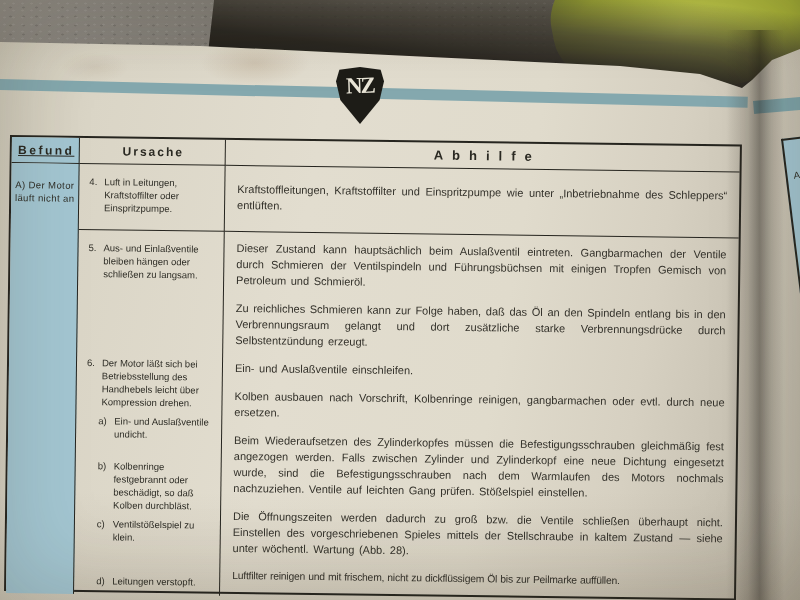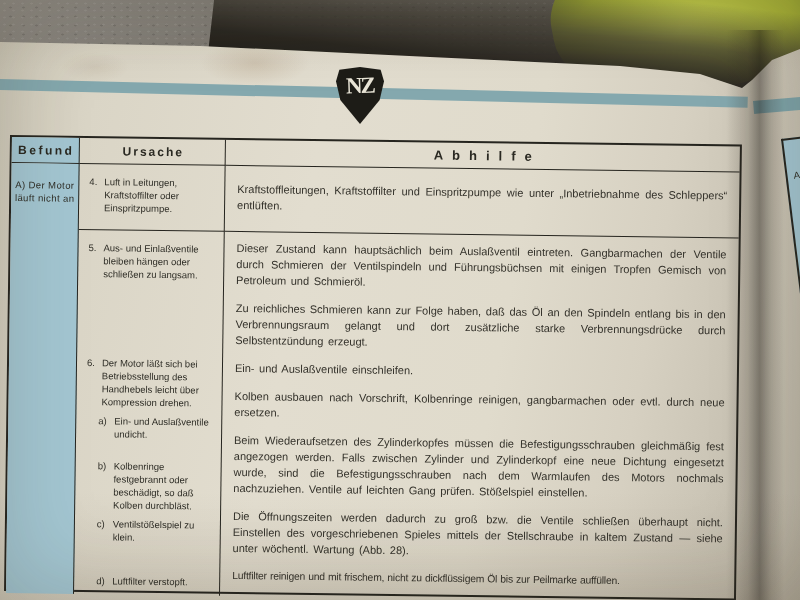--- a/index.html
+++ b/index.html
@@ -50,21 +50,21 @@
     border:2px solid #26251f;transform:rotate(0.75deg);transform-origin:0 0;
     display:grid;grid-template-columns:68px 146px auto;grid-template-rows:26px 66px auto;
     color:#34322a;}
   .cell{position:relative;}
   .bdr{border-right:1.5px solid #26251f;}
   .bdb{border-bottom:1.5px solid #26251f;}
   .blue{background:#a3c6d2;}
 
   .hdr{display:flex;align-items:center;justify-content:center;
     font-weight:bold;font-size:12px;color:#2a2922;}
-  .hdr-befund{letter-spacing:2.5px;padding-left:2px;}
+  .hdr-befund{letter-spacing:2.5px;padding-left:2px;text-decoration:underline;}
   .hdr-ursache{letter-spacing:2px;padding-left:2px;}
   .hdr-abhilfe{letter-spacing:9px;padding-left:9px;font-size:13px;}
 
   .befund-cell{grid-row:2/4;font-size:9.5px;line-height:13px;text-align:center;
     padding-top:15px;letter-spacing:.4px;color:#2e2d26;}
 
   .ucell{font-size:9.5px;line-height:13px;color:#2e2d26;padding:11px 8px 0 10px;}
   .uitem{display:flex;}
   .unum{flex:0 0 15px;}
   .usub{display:flex;padding-left:12px;}
@@ -150,21 +150,21 @@
         <div class="usub sb">
           <span class="unum">b)</span>
           <span>Kolbenringe festgebrannt oder beschädigt, so daß Kolben durchbläst.</span>
         </div>
         <div class="usub sc">
           <span class="unum">c)</span>
           <span>Ventilstößelspiel zu klein.</span>
         </div>
         <div class="usub sd">
           <span class="unum">d)</span>
-          <span>Luftfilter verstopft.</span>
+          <span>Leitungen verstopft.</span>
         </div>
       </div>
 
       <div class="cell acell">
         <p>Dieser Zustand kann hauptsächlich beim Auslaßventil eintreten. Gangbarmachen der Ventile durch Schmieren der Ventilspindeln und Führungsbüchsen mit einigen Tropfen Gemisch von Petroleum und Schmieröl.</p>
         <p>Zu reichliches Schmieren kann zur Folge haben, daß das Öl an den Spindeln entlang bis in den Verbrennungsraum gelangt und dort zusätzliche starke Verbrennungsdrücke durch Selbstentzündung erzeugt.</p>
         <p>Ein- und Auslaßventile einschleifen.</p>
         <p>Kolben ausbauen nach Vorschrift, Kolbenringe reinigen, gangbarmachen oder evtl. durch neue ersetzen.</p>
         <p>Beim Wiederaufsetzen des Zylinderkopfes müssen die Befestigungsschrauben gleichmäßig fest angezogen werden. Falls zwischen Zylinder und Zylinderkopf eine neue Dichtung eingesetzt wurde, sind die Befestigungsschrauben nach dem Warmlaufen des Motors nochmals nachzuziehen. Ventile auf leichten Gang prüfen. Stößelspiel einstellen.</p>
         <p>Die Öffnungszeiten werden dadurch zu groß bzw. die Ventile schließen überhaupt nicht. Einstellen des vorgeschriebenen Spieles mittels der Stellschraube in kaltem Zustand — siehe unter wöchentl. Wartung (Abb. 28).</p>

